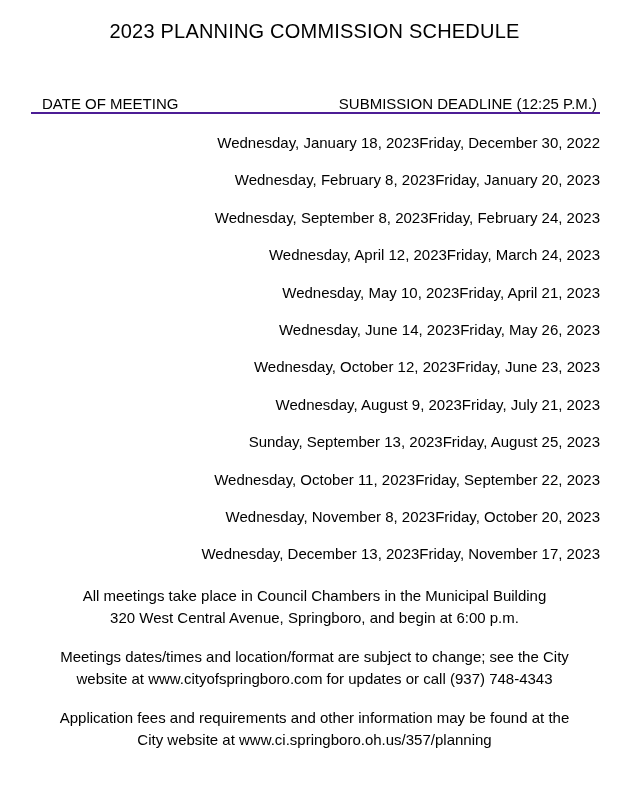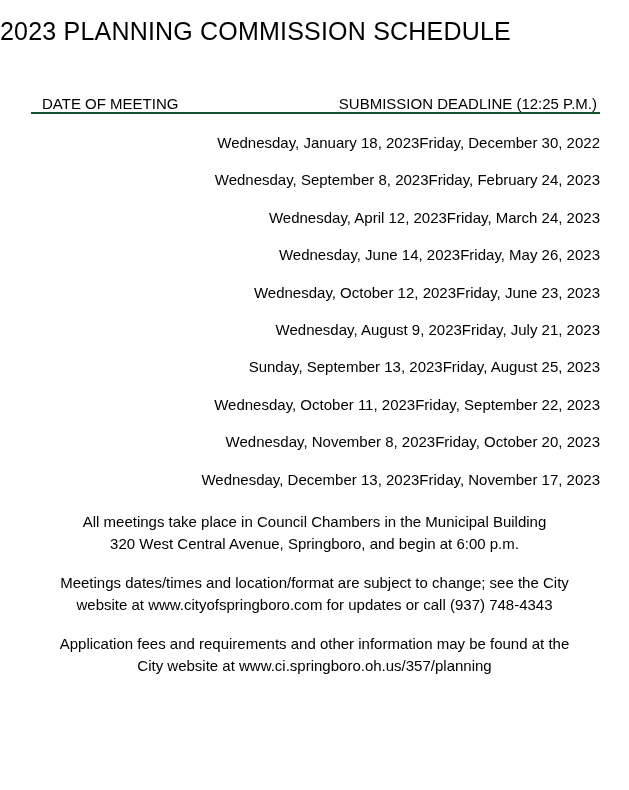--- a/index.html
+++ b/index.html
@@ -15,36 +15,36 @@
     overflow: hidden;
   }
   .page {
     width: 629px;
     height: 790px;
     background: #ffffff;
     box-sizing: border-box;
   }
   .title {
     margin: 18px 0 0 0;
-    text-align: left;
-    font-size: 25px;
+    text-align: center;
+    font-size: 20px;
     font-weight: 400;
     line-height: 26px;
     letter-spacing: 0.2px;
   }
   .schedule {
     margin: 0 29px 0 31px; 
   }
   .thead {
     display: flex;
     justify-content: space-between;
     align-items: flex-end;
     margin-top: 52px;
     padding: 0 3px 1px 11px;
-    border-bottom: 2px solid #14532d;
+    border-bottom: 2px solid #4c1d95;
     font-size: 15px;
     line-height: 15px;
   }
   .rows {
     margin-top: 21px;
     padding: 0 0 0 3px;
   }
   .row {
     display: flex;
     justify-content: flex-end;
@@ -78,26 +78,34 @@
       <span class="th left">DATE OF MEETING</span>
       <span class="th right">SUBMISSION DEADLINE (12:25 P.M.)</span>
     </div>
 
     <div class="rows">
       <div class="row">
         <span class="cell left">Wednesday, January 18, 2023</span>
         <span class="cell right">Friday, December 30, 2022</span>
       </div>
       <div class="row">
+        <span class="cell left">Wednesday, February 8, 2023</span>
+        <span class="cell right">Friday, January 20, 2023</span>
+      </div>
+      <div class="row">
         <span class="cell left">Wednesday, September 8, 2023</span>
         <span class="cell right">Friday, February 24, 2023</span>
       </div>
       <div class="row">
         <span class="cell left">Wednesday, April 12, 2023</span>
         <span class="cell right">Friday, March 24, 2023</span>
+      </div>
+      <div class="row">
+        <span class="cell left">Wednesday, May 10, 2023</span>
+        <span class="cell right">Friday, April 21, 2023</span>
       </div>
       <div class="row">
         <span class="cell left">Wednesday, June 14, 2023</span>
         <span class="cell right">Friday, May 26, 2023</span>
       </div>
       <div class="row">
         <span class="cell left">Wednesday, October 12, 2023</span>
         <span class="cell right">Friday, June 23, 2023</span>
       </div>
       <div class="row">

